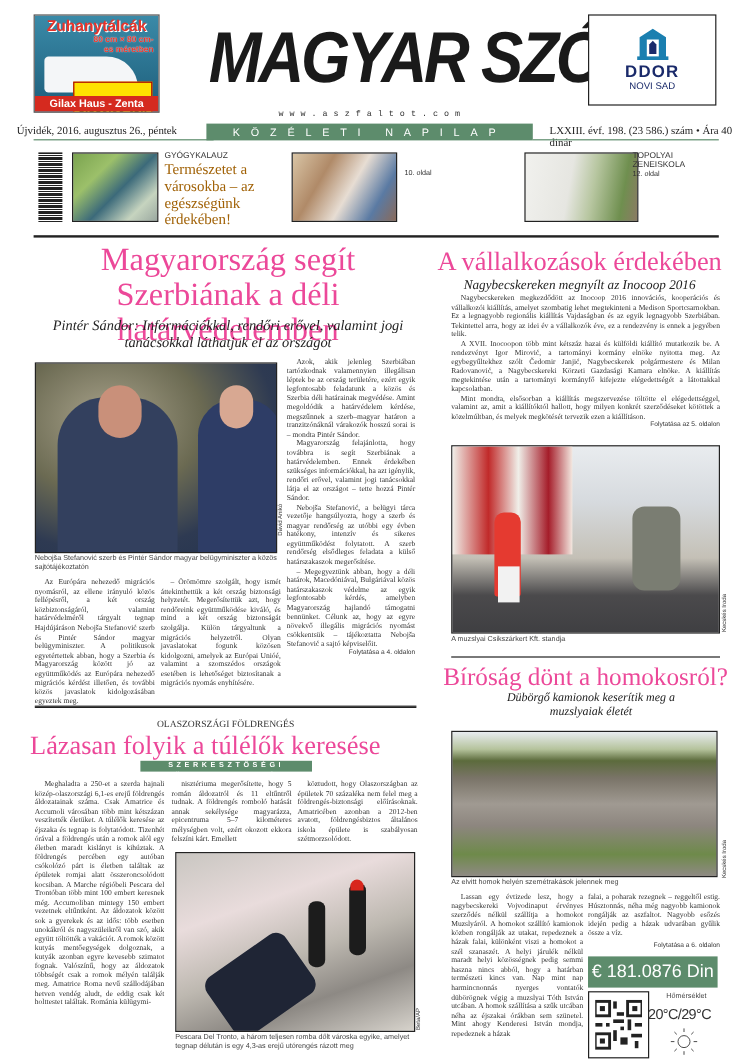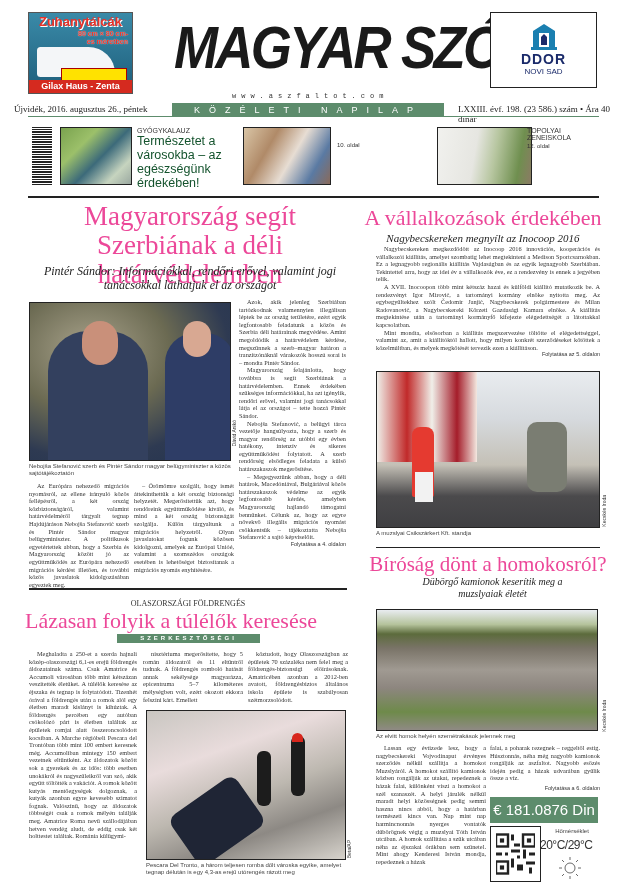--- a/index.html
+++ b/index.html
@@ -16,21 +16,21 @@
 .subband{left:172px;top:103px;width:272px;height:14px;background:#5d8c6c;color:#fff;font-family:"Liberation Sans",sans-serif;font-size:9px;letter-spacing:9px;text-align:center;line-height:14px}
 .rule-g{background:#5d8c6c;height:2px}
 .date{left:14px;top:104px;font-size:9px;color:#222}
 .issue{left:458px;top:104px;font-size:9px;color:#222}
 .ddor{left:490px;top:12px;width:107px;height:76px;border:1px solid #222;background:#fff;text-align:center}
 .ddor-icon{margin:10px auto 0;width:30px;height:28px;position:relative}
 .ddor-name{font-family:"Liberation Sans",sans-serif;font-weight:bold;font-size:14px;color:#1a2a6a;letter-spacing:1px;line-height:16px}
 .ddor-city{font-family:"Liberation Sans",sans-serif;font-size:8px;color:#1a2a6a}
 .teaser-img{border:1px solid #333}
 .kicker{font-family:"Liberation Sans",sans-serif;font-size:7px;color:#333}
-.teaser-title{font-family:Liberation Sans, sans-serif;font-size:12.5px;line-height:14px;color:#14532d}
+.teaser-title{font-family:Liberation Serif, serif;font-size:12.5px;line-height:14px;color:#a16207}
 .page{font-family:"Liberation Sans",sans-serif;font-size:6px;color:#333}
 .hline{height:1.5px;background:#222}
 .h1{font-size:27px;line-height:29px;text-align:center;color:#ec4899}
 .deck{font-style:italic;font-size:12px;line-height:14px;text-align:center;color:#222}
 .body{font-size:6.3px;line-height:7.6px;text-align:justify;color:#333}
 .body p{text-indent:8px}
 .cap{font-family:"Liberation Sans",sans-serif;font-size:6px;line-height:7px;color:#444}
 .cont{font-family:"Liberation Sans",sans-serif;font-size:5.5px;color:#333;text-align:right}
 .credit{font-family:"Liberation Sans",sans-serif;font-size:5px;color:#333;writing-mode:vertical-rl;transform:rotate(180deg)}
 .photo{border:1px solid #222;overflow:hidden}

